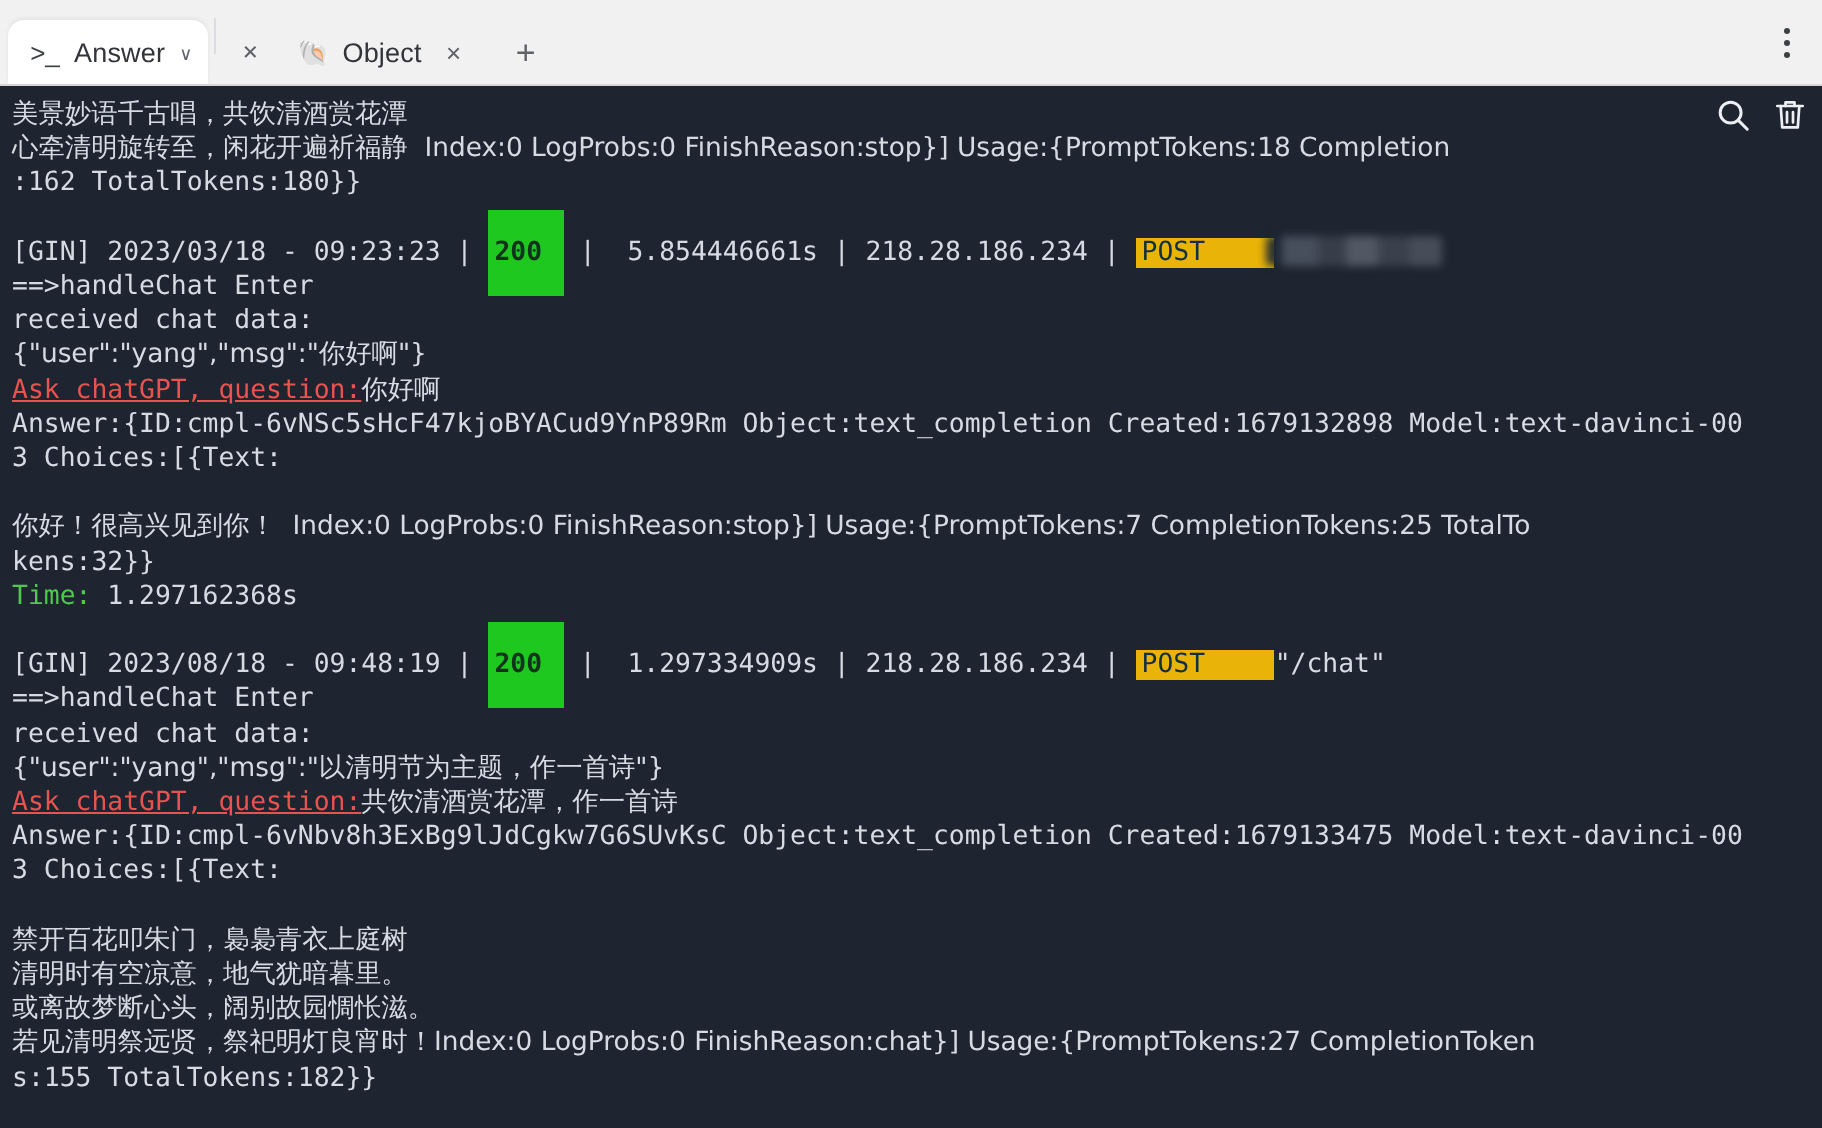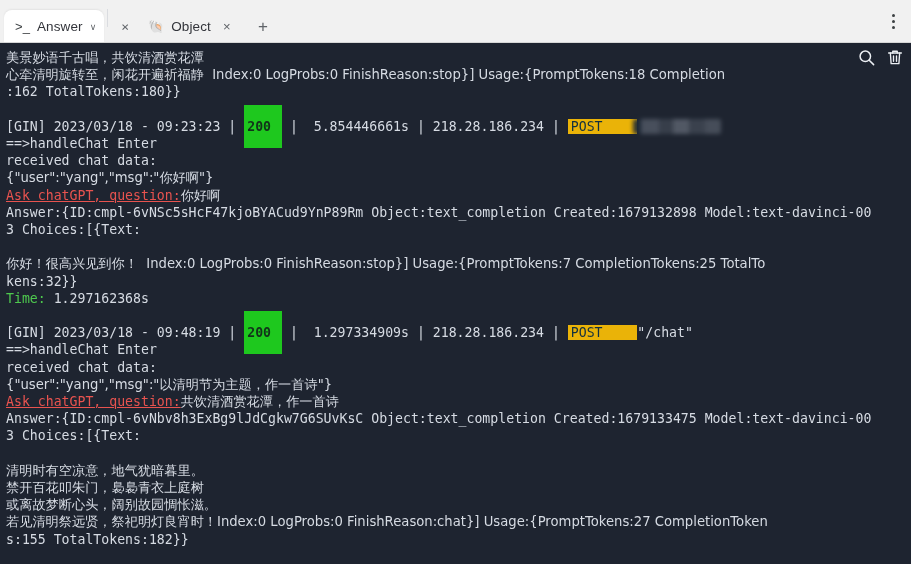--- a/index.html
+++ b/index.html
@@ -224,30 +224,30 @@
       <div class="term-line">received chat data:</div>
       <div class="term-line cn">{"user":"yang","msg":"你好啊"}</div>
       <div class="term-line"><span class="red">Ask chatGPT, question:</span><span class="cn">你好啊</span></div>
       <div class="term-line">Answer:{ID:cmpl-6vNSc5sHcF47kjoBYACud9YnP89Rm Object:text_completion Created:1679132898 Model:text-davinci-00</div>
       <div class="term-line">3 Choices:[{Text:</div>
       <div class="term-line blank"> </div>
       <div class="term-line cn">你好！很高兴见到你！  Index:0 LogProbs:0 FinishReason:stop}] Usage:{PromptTokens:7 CompletionTokens:25 TotalTo</div>
       <div class="term-line">kens:32}}</div>
       <div class="term-line"><span class="green">Time: </span><span>1.297162368s</span></div>
       <div class="term-line blank"> </div>
-      <div class="term-line"><span>[GIN] 2023/03/18 - 09:48:19 | </span><span class="chip-200">200 </span><span> |  1.297334909s | 218.28.186.234 | </span><span class="chip-post">POST    </span><span>"/chat"</span></div>
+      <div class="term-line"><span>[GIN] 2023/08/18 - 09:48:19 | </span><span class="chip-200">200 </span><span> |  1.297334909s | 218.28.186.234 | </span><span class="chip-post">POST    </span><span>"/chat"</span></div>
       <div class="term-line">==&gt;handleChat Enter</div>
       <div class="term-line">received chat data:</div>
       <div class="term-line cn">{"user":"yang","msg":"以清明节为主题，作一首诗"}</div>
       <div class="term-line"><span class="red">Ask chatGPT, question:</span><span class="cn">共饮清酒赏花潭，作一首诗</span></div>
       <div class="term-line">Answer:{ID:cmpl-6vNbv8h3ExBg9lJdCgkw7G6SUvKsC Object:text_completion Created:1679133475 Model:text-davinci-00</div>
       <div class="term-line">3 Choices:[{Text:</div>
       <div class="term-line blank"> </div>
+      <div class="term-line cn">禁开百花叩朱门，裊裊青衣上庭树</div>
       <div class="term-line cn">清明时有空凉意，地气犹暗暮里。</div>
-      <div class="term-line cn">禁开百花叩朱门，裊裊青衣上庭树</div>
       <div class="term-line cn">或离故梦断心头，阔别故园惆怅滋。</div>
       <div class="term-line cn">若见清明祭远贤，祭祀明灯良宵时！Index:0 LogProbs:0 FinishReason:chat}] Usage:{PromptTokens:27 CompletionToken</div>
       <div class="term-line">s:155 TotalTokens:182}}</div>
     </div>
 
   <div class="term-actions">
     <span>
       <svg width="19" height="19" viewBox="0 0 24 24" fill="none" stroke="#eceff3" stroke-width="1.9" stroke-linecap="round">
         <circle cx="10.5" cy="10.5" r="6.6"></circle>
         <line x1="15.4" y1="15.4" x2="21" y2="21"></line>

